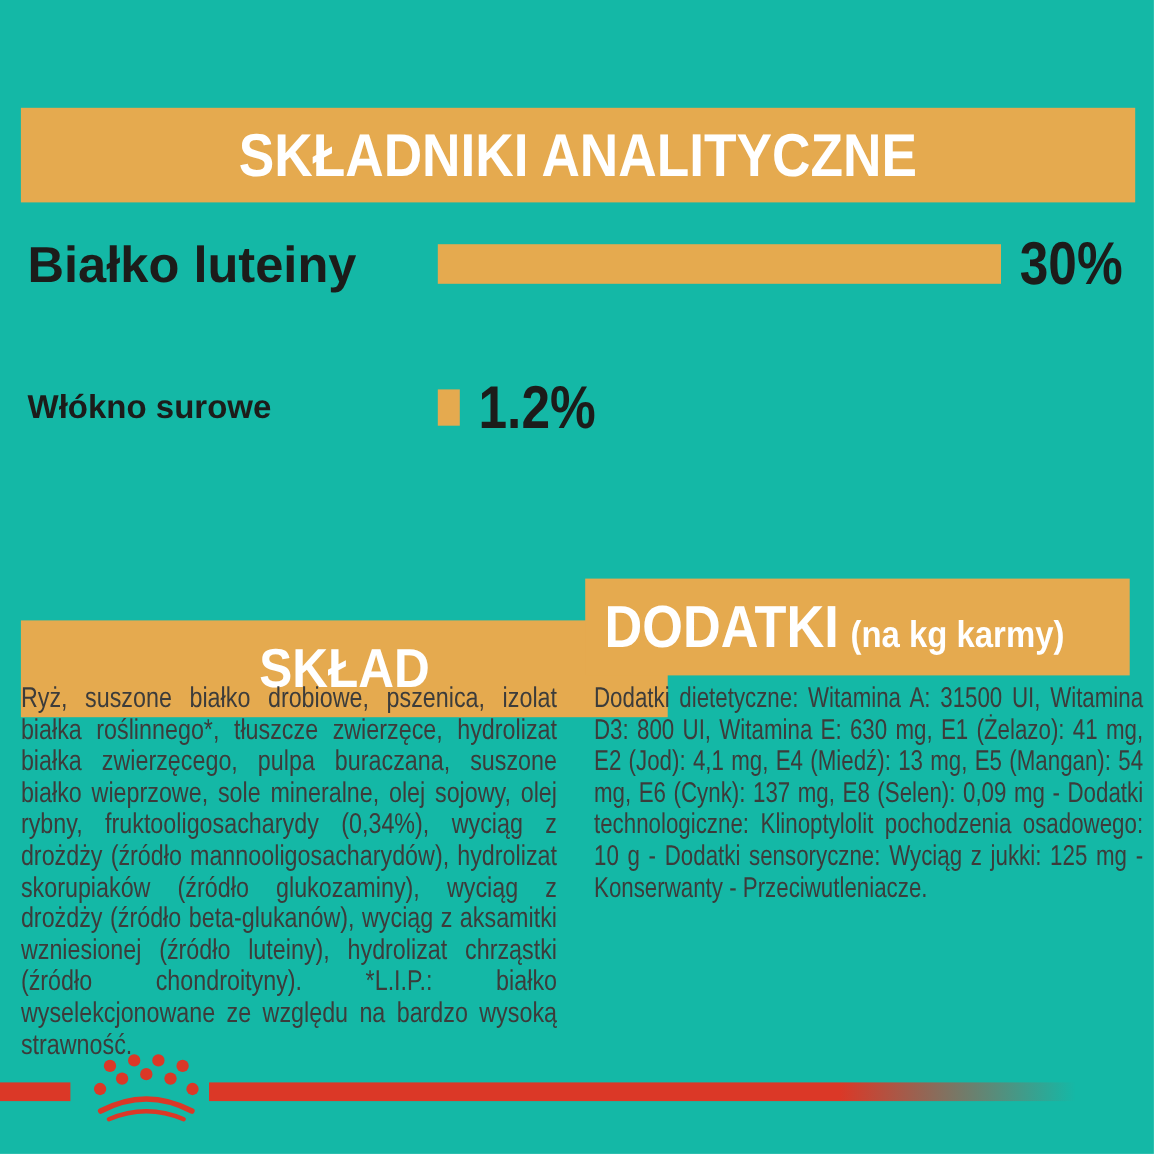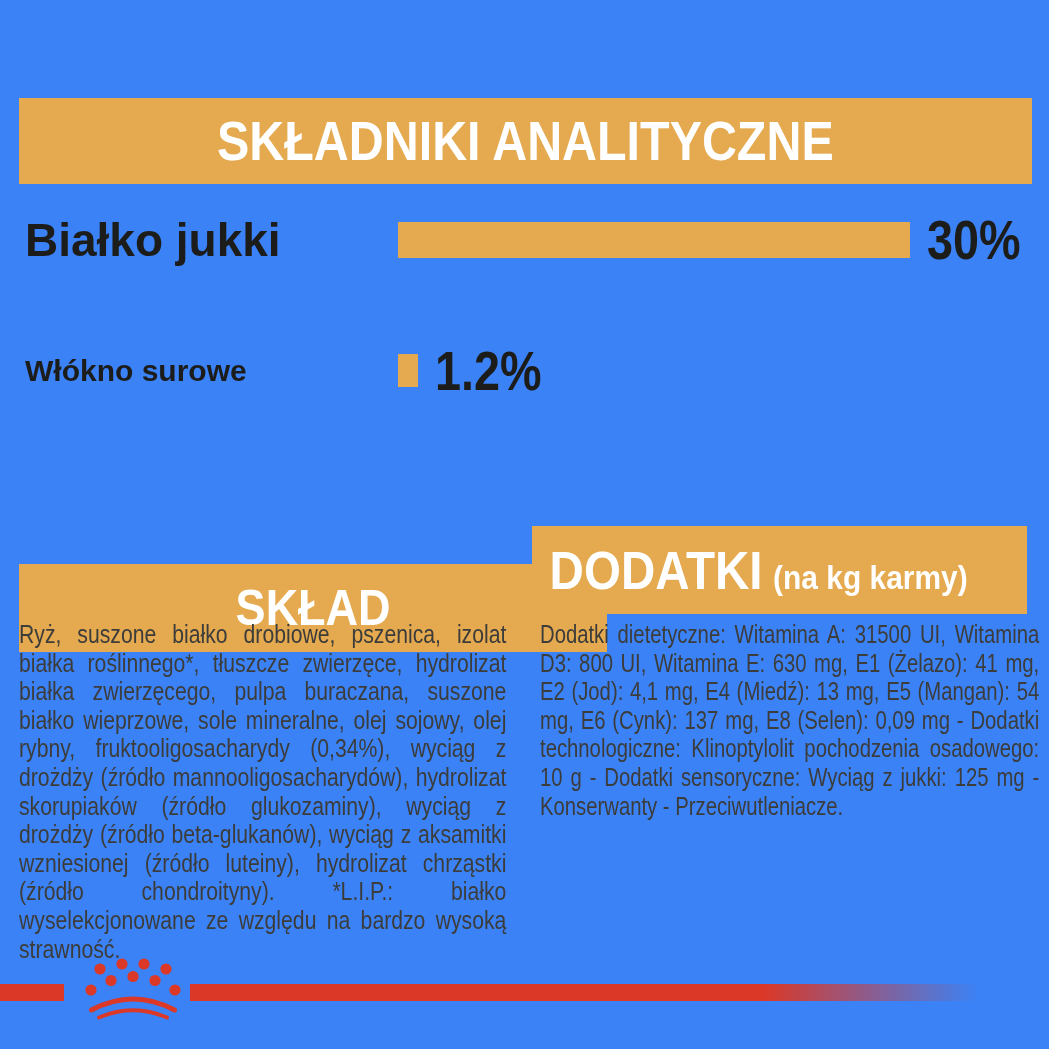--- a/index.html
+++ b/index.html
@@ -1,18 +1,18 @@
 <!DOCTYPE html>
 <html><head>
 <meta charset="utf-8">
 <style>
   html,body { margin:0; padding:0; background:#fff; }
   .page {
     position:relative; width:1049px; height:1049px;
-    background:#3b82f6; overflow:hidden;
+    background:#14b8a6; overflow:hidden;
     font-family:"Liberation Sans","DejaVu Sans",sans-serif;
   }
 
   
   .banner {
     position:absolute; background:#E5AA4F;
     display:flex; align-items:center; justify-content:center;
   }
   #banner-analytics { left:19px;  top:98px;  width:1013px; height:86px; }
   #banner-sklad     { left:19px;  top:526px; width:588px;  height:88px;margin-top:38px; }
@@ -81,21 +81,21 @@
 <body>
 
 <div class="page">
 
   <section>
     <div class="banner" id="banner-analytics">
       <span class="banner-title">SKŁADNIKI ANALITYCZNE</span>
     </div>
     <div id="chart-rows">
         <div class="chart-row row-0">
-          <span class="chart-label">Białko jukki</span>
+          <span class="chart-label">Białko luteiny</span>
           <div class="chart-bar" style="width: 512px; background: rgb(229, 170, 79);"></div>
           <span class="chart-value" style="left: 927px;">30%</span>
         </div>
         <div class="chart-row row-2">
           <span class="chart-label">Włókno surowe</span>
           <div class="chart-bar" style="width: 20.48px; background: rgb(229, 170, 79);"></div>
           <span class="chart-value" style="left: 435.48px;">1.2%</span>
         </div>
       </div>
   </section>

